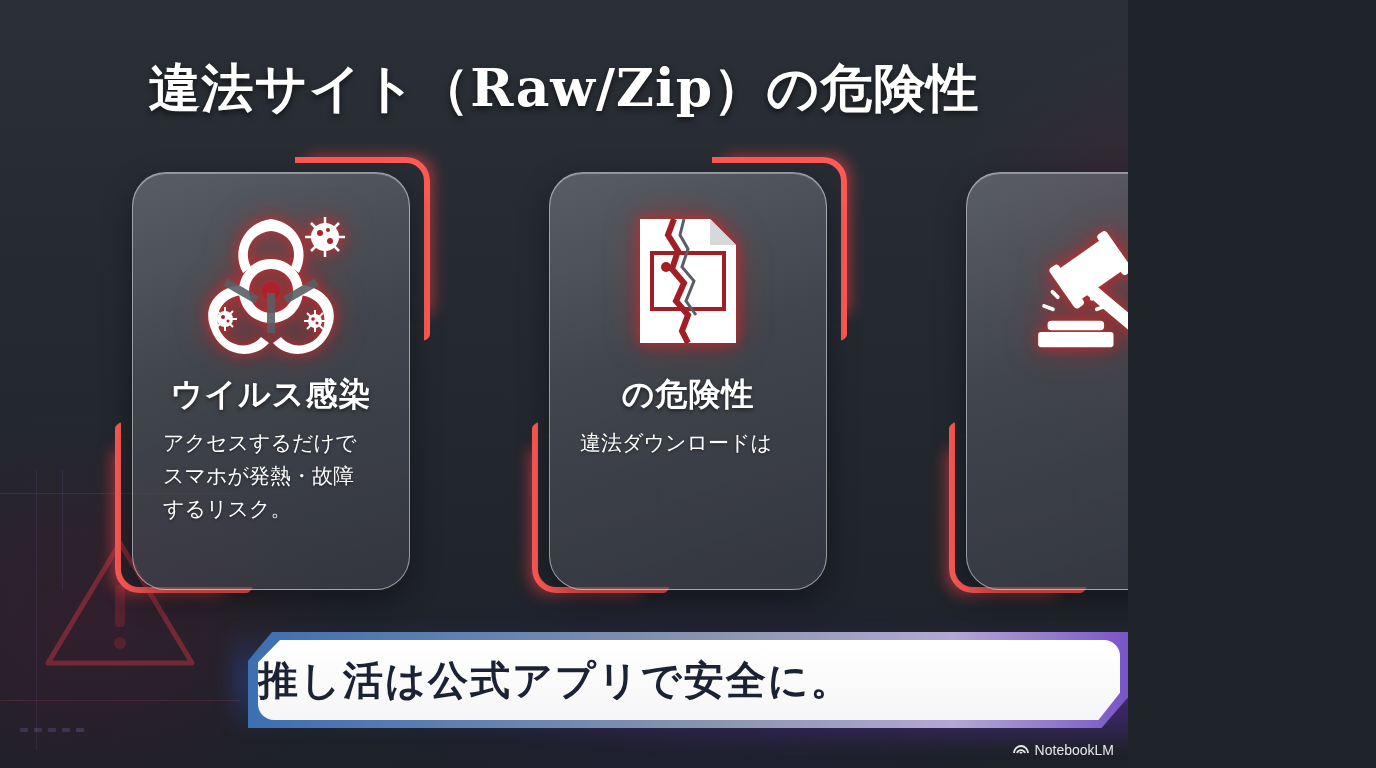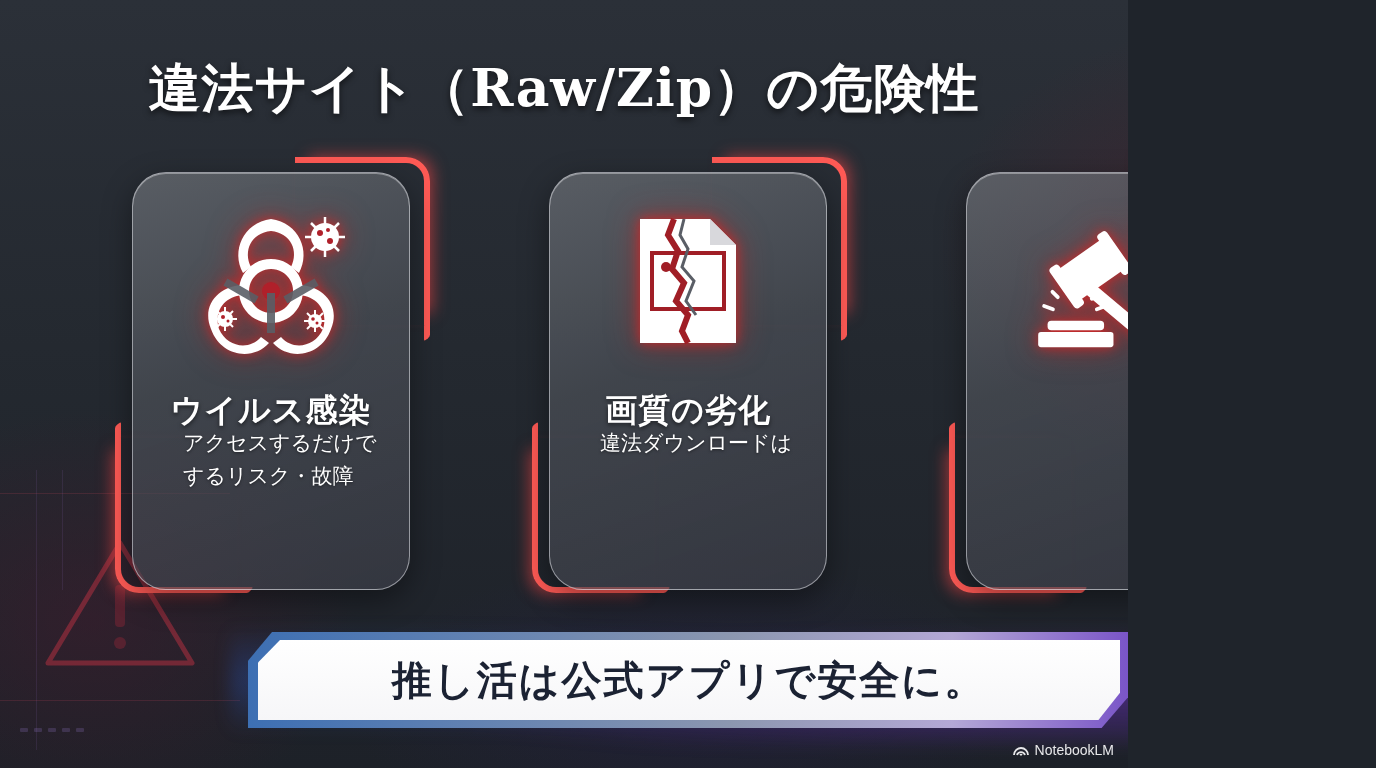--- a/index.html
+++ b/index.html
@@ -68,57 +68,55 @@
     }
     .card-icon {
       position: absolute; left: 50%; top: 38px; transform: translateX(-50%);
       width: 160px; height: 150px; display: flex; align-items: flex-start; justify-content: center;
       filter: drop-shadow(0 0 6px rgba(210,40,40,0.9)) drop-shadow(0 0 14px rgba(200,30,30,0.5));
     }
     .card-heading {
       position: absolute; left: 0; right: 0; top: 200px;
       font-size: 32px; font-weight: bold; color: #ffffff; letter-spacing: 1px;
       text-shadow: 0 2px 4px rgba(0,0,0,0.55);
-      margin-top: 16px;
     }
     .card-body {
       position: absolute; left: 30px; right: 22px; top: 254px;
       font-size: 21px; line-height: 33px; color: #ffffff; text-align: left;
       text-shadow: 0 1px 3px rgba(0,0,0,0.5);
-      margin-left: 20px;
     }
     .card-body .line { display: block; white-space: nowrap; }
 
     
     .cta-outer {
       position: absolute; left: 248px; top: 632px; width: 880px; height: 96px;
       clip-path: polygon(24px 0, 100% 0, 100% 68%, 97% 100%, 0 100%, 0 30%);
       background: linear-gradient(90deg, #3d6fb3 0%, #8c97b0 55%, #b4a8d6 80%, #7a55c8 100%);
       box-shadow: 0 0 30px rgba(90,80,220,0.5);
     }
     .cta-glow {
       position: absolute; left: 230px; top: 615px; width: 916px; height: 130px;
       background: radial-gradient(ellipse at 15% 50%, rgba(40,90,200,0.35), rgba(0,0,0,0) 60%),
                   radial-gradient(ellipse at 90% 60%, rgba(120,50,220,0.45), rgba(0,0,0,0) 60%);
       filter: blur(8px);
     }
     .cta-inner {
       position: absolute; left: 258px; top: 640px; width: 862px; height: 80px;
       clip-path: polygon(22px 0, 100% 0, 100% 66%, 97.5% 100%, 0 100%, 0 28%);
       background: linear-gradient(180deg, #ffffff 0%, #f6f6f8 100%);
-      display: flex; align-items: center; justify-content: center;
+      display: flex; align-items: center;  border-radius: 16px;
     }
     .cta-text {
       font-size: 40px; font-weight: bold; color: #1b2233; letter-spacing: 2px;
     }
 
     
     .brand {
       position: absolute; right: 14px; bottom: 10px;
-      display: flex; align-items: center; gap: 6px;
+      display: flex; gap: 6px;
       font-family: "Liberation Sans", sans-serif; font-size: 14px; color: #e8e8ea;
     }
   </style>
 </head>
 <body>
 
 <div class="stage">
 
   <div class="bg-deco" style="left:0;top:0;width:1376px;height:768px;">
     <div class="circuit-line" style="left:0;top:493px;width:230px;"></div>
@@ -213,21 +211,22 @@
             <circle cx="32" cy="106" r="2"></circle>
               <circle cx="37" cy="110" r="1.5"></circle>
             <circle cx="122" cy="108" r="1.8"></circle>
               <circle cx="126" cy="112" r="1.5"></circle>
           </g>
         </svg>
       </div>
       <div class="card-heading">ウイルス感染</div>
       <div class="card-body">
         <span class="line">アクセスするだけで</span>
-        <span class="line">するリスク・故障</span>
+        <span class="line">スマホが発熱・故障</span>
+        <span class="line">するリスク。</span>
       </div>
     </div>
   </div>
 
   <div class="card-wrap" style="left:527px;top:150px;">
     <div class="bracket-tr"></div>
     <div class="bracket-bl"></div>
     <div class="card">
       <div class="card-icon">
         <svg width="120" height="140" viewBox="0 0 120 140">
@@ -237,21 +236,21 @@
           <rect x="26" y="44" width="68" height="52" fill="#ffffff"></rect>
           <circle cx="38" cy="56" r="5" fill="#a01e26"></circle>
           <path d="M26 96 L40 76 L52 86 L62 70 L78 80 L94 64 L94 96 Z" fill="#ffffff" stroke="#a01e26" stroke-width="0"></path>
           <path d="M26 96 L26 86 L36 78 L46 88 L58 74 L70 84 L80 76 L94 88 L94 96 Z" fill="#ffffff"></path>
           <rect x="30" y="60" width="60" height="26" fill="#ffffff" opacity="0"></rect>
 
           <path d="M46 8 L40 24 L50 40 L44 58 L56 72 L48 90 L60 104 L54 120 L60 132" fill="none" stroke="#a01e26" stroke-width="6" stroke-linejoin="miter"></path>
           <path d="M56 8 L52 24 L60 38 L54 56 L66 70 L58 90 L68 104" fill="none" stroke="#5a5e66" stroke-width="3"></path>
         </svg>
       </div>
-      <div class="card-heading">画質の劣化</div>
+      <div class="card-heading">の危険性</div>
       <div class="card-body">
         <span class="line">違法ダウンロードは</span>
       </div>
     </div>
   </div>
 
   <div class="card-wrap" style="left:944px;top:150px;">
     <div class="bracket-tr"></div>
     <div class="bracket-bl"></div>
     <div class="card">

